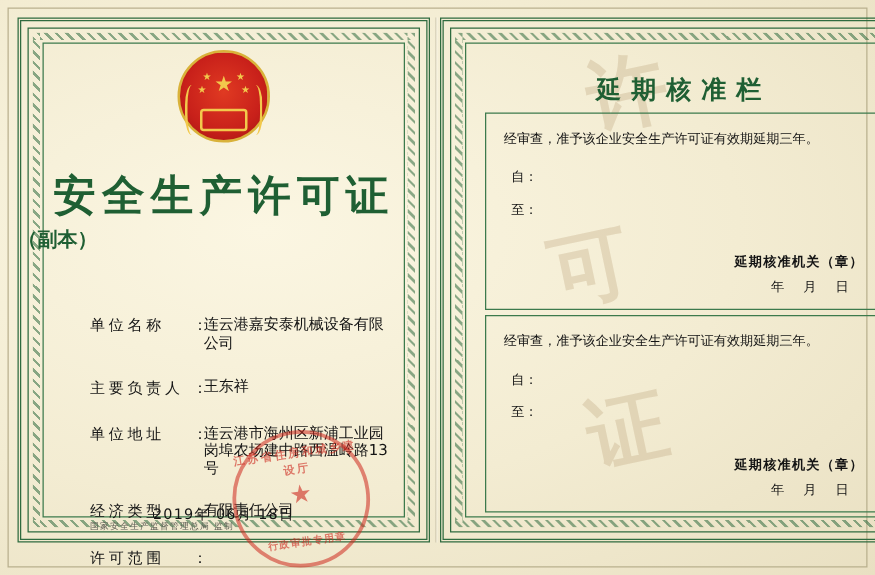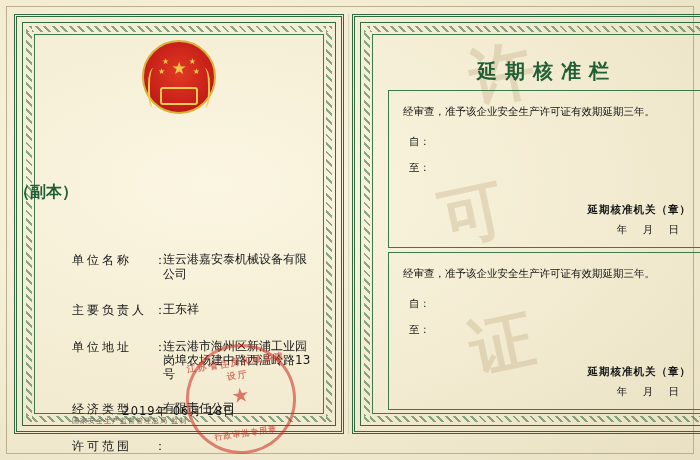--- a/index.html
+++ b/index.html
@@ -221,20 +221,21 @@
         <div class="ministar" style="left:20px;top:18px;">★</div>
         <div class="ministar" style="left:16px;top:28px;">★</div>
         <div class="ministar" style="right:20px;top:18px;">★</div>
         <div class="ministar" style="right:16px;top:28px;">★</div>
         <div class="wheat-l"></div>
         <div class="wheat-r"></div>
         <div class="gear"></div>
       </div>
     </div>
 
+    <div class="title">安全生产许可证</div>
     <div class="subtitle">（副本）</div>
 
     <div class="fields">
       <div class="frow">
         <div class="flabel">单位名称</div>
         <div class="fcolon">：</div>
         <div class="fvalue">连云港嘉安泰机械设备有限公司</div>
       </div>
       <div class="frow">
         <div class="flabel">主要负责人</div>

